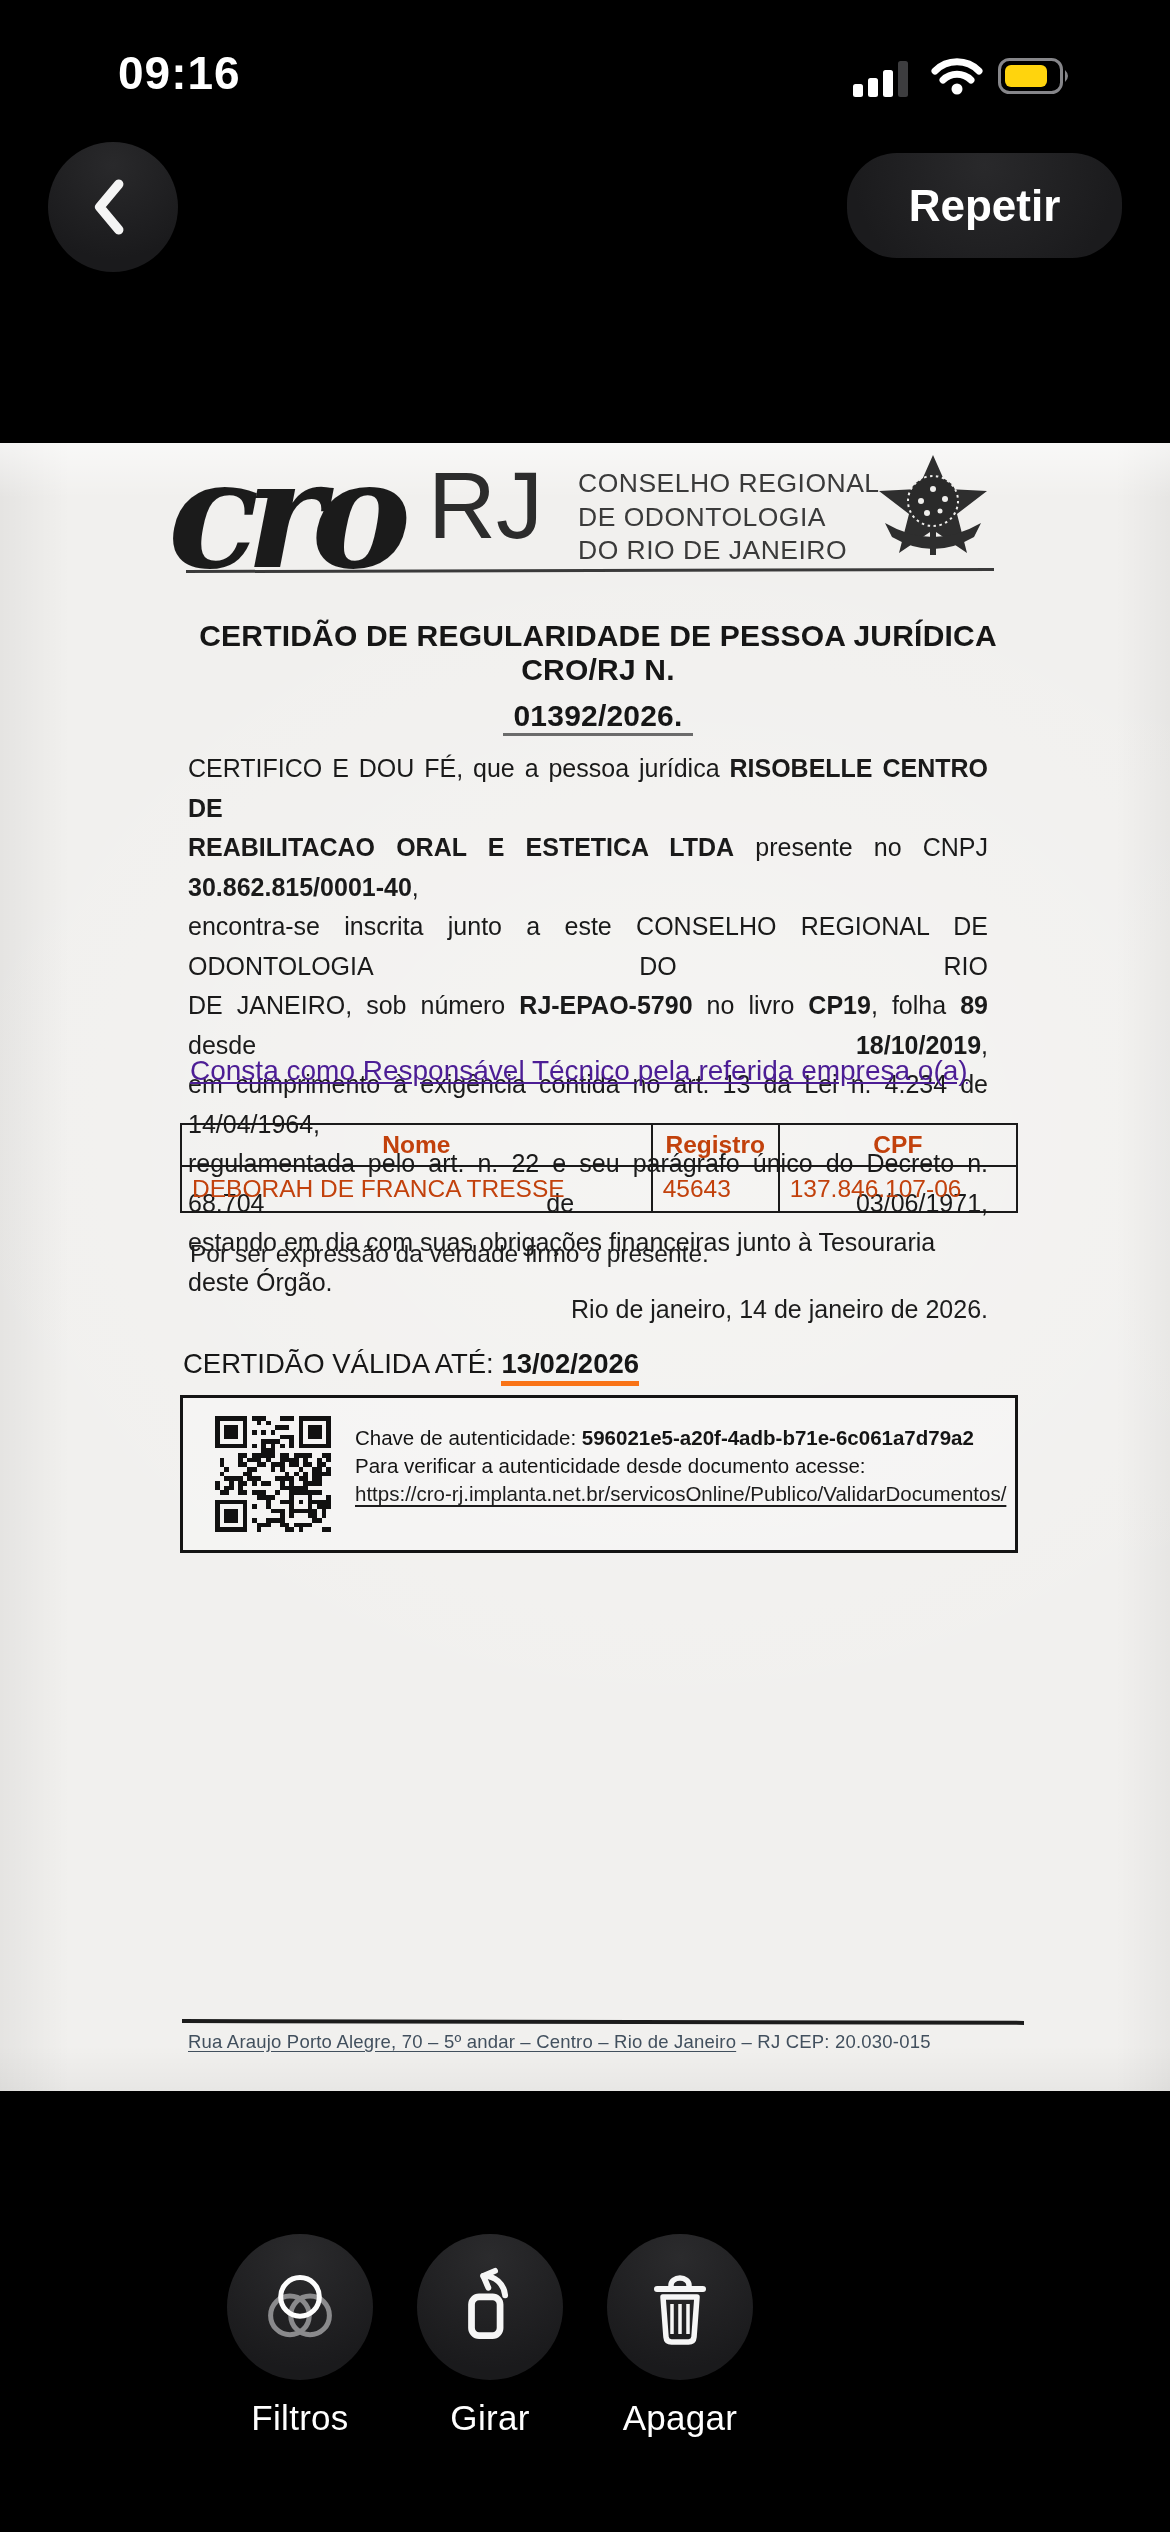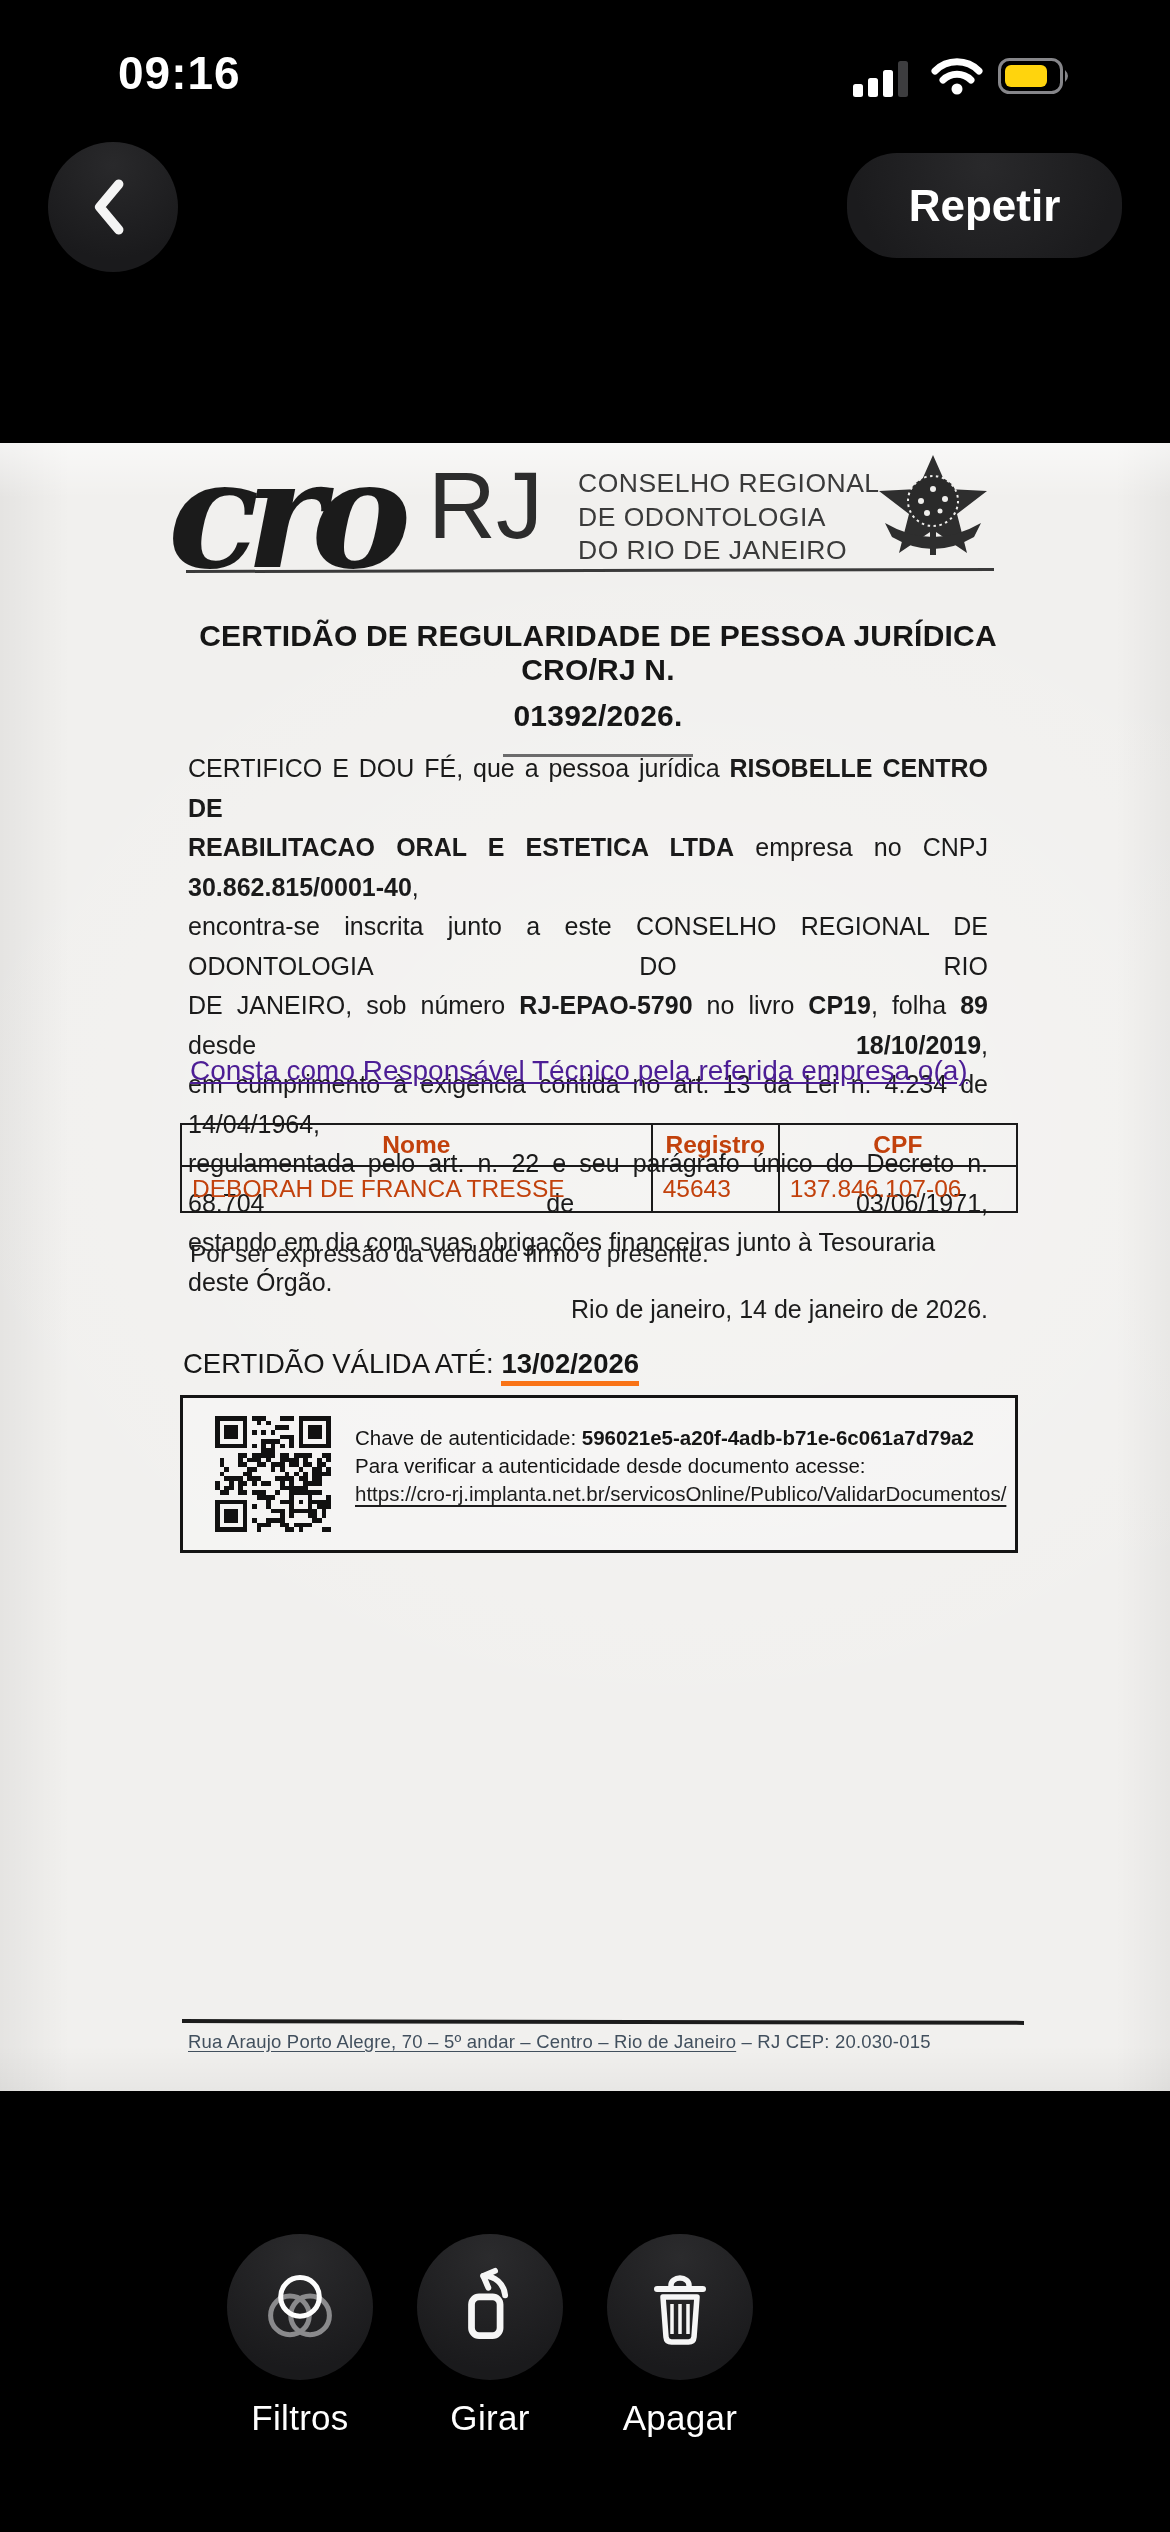--- a/index.html
+++ b/index.html
@@ -25,21 +25,21 @@
       linear-gradient(0deg,rgba(0,0,0,.04),rgba(0,0,0,0) 45px);}
   .logo-script{position:absolute;left:168px;top:-4px;font-family:"DejaVu Serif",serif;
       font-style:italic;font-weight:bold;font-size:150px;line-height:1;letter-spacing:-0.09em;color:#1b1b1b;}
   .logo-rj{position:absolute;left:428px;top:16px;font-size:94px;line-height:1;font-weight:400;color:#2c2c2c;}
   .org{position:absolute;left:578px;top:24px;font-size:26.5px;line-height:33.5px;color:#3a3a3a;letter-spacing:.5px;}
   .emblem{position:absolute;left:876px;top:12px;}
   .rule{position:absolute;background:#3a3a3a;}
   .rule1{left:186px;top:126px;width:808px;height:3px;transform:rotate(-.15deg);}
   .doc-title{position:absolute;left:180px;top:176px;width:836px;text-align:center;font-weight:bold;font-size:30px;color:#161616;letter-spacing:.2px;}
   .doc-title .t2{margin-top:12px;}
-  .t2u{display:inline-block;border-bottom:3px solid #6b6b6b;padding:0 10px 21px;}
+  .t2u{display:inline-block;border-bottom:3px solid #6b6b6b;padding:0 10px 0;}
   .body-text{position:absolute;left:188px;top:306px;width:800px;font-size:25px;line-height:39.5px;color:#1a1a1a;}
   .pline{width:100%;}
   .just{text-align:justify;text-align-last:justify;}
   .b{font-weight:bold;}
   .consta{position:absolute;left:190px;top:612px;font-size:28px;color:#4c1d95;text-decoration:underline;}
   .resp-table{position:absolute;left:180px;top:680px;width:838px;border-collapse:collapse;font-size:24.5px;color:#c2410c;}
   .resp-table th,.resp-table td{border:2.5px solid #1a1a1a;}
   .resp-table th{height:38px;font-weight:bold;text-align:center;}
   .resp-table td{height:42px;text-align:left;padding-left:10px;}
   .col-nome{width:56.3%;} .col-reg{width:15.2%;} .col-cpf{width:28.5%;}
@@ -116,21 +116,21 @@
     </svg>
     <div class="rule rule1"></div>
 
     <div class="doc-title">
       <div class="t1">CERTIDÃO DE REGULARIDADE DE PESSOA JURÍDICA CRO/RJ N.</div>
       <div class="t2"><span class="t2u">01392/2026.</span></div>
     </div>
 
     <div class="body-text" id="body-lines">
         <div class="pline just"><span>CERTIFICO E DOU FÉ, que a pessoa jurídica </span><span class="b">RISOBELLE CENTRO DE</span></div>
-        <div class="pline just"><span class="b">REABILITACAO ORAL E ESTETICA LTDA</span><span> empresa no CNPJ </span><span class="b">30.862.815/0001-40</span><span>,</span></div>
+        <div class="pline just"><span class="b">REABILITACAO ORAL E ESTETICA LTDA</span><span> presente no CNPJ </span><span class="b">30.862.815/0001-40</span><span>,</span></div>
         <div class="pline just"><span>encontra-se inscrita junto a este CONSELHO REGIONAL DE ODONTOLOGIA DO RIO</span></div>
         <div class="pline just"><span>DE JANEIRO, sob número </span><span class="b">RJ-EPAO-5790</span><span> no livro </span><span class="b">CP19</span><span>, folha </span><span class="b">89</span><span> desde </span><span class="b">18/10/2019</span><span>,</span></div>
         <div class="pline just"><span>em cumprimento à exigência contida no art. 13 da Lei n. 4.234 de 14/04/1964,</span></div>
         <div class="pline just"><span>regulamentada pelo art. n. 22 e seu parágrafo único do Decreto n. 68.704 de 03/06/1971,</span></div>
         <div class="pline"><span>estando em dia com suas obrigações financeiras junto à Tesouraria deste Órgão.</span></div>
       </div>
 
     <div class="consta">Consta como Responsável Técnico pela referida empresa o(a)</div>
 
     <table class="resp-table">

